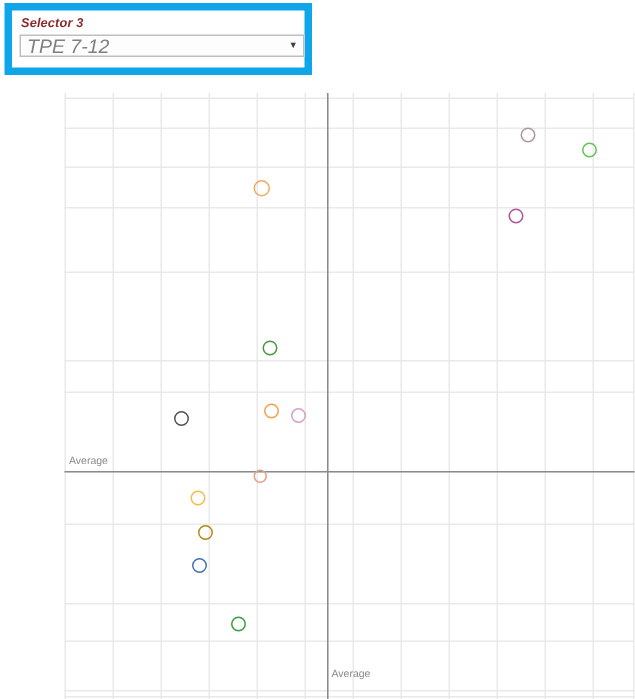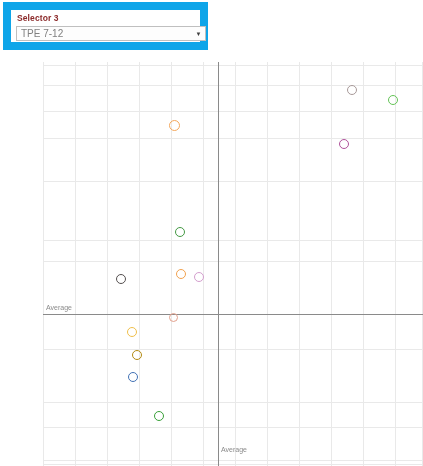--- a/index.html
+++ b/index.html
@@ -19,24 +19,25 @@
   .selector-row {
     position: absolute;
     top: 0;
     left: 0;
     width: 423px;
     height: 52px;
   }
   .selector-panel {
     position: absolute;
     top: 2px;
-    border: 8px solid #0ea5e9;
+    border: 5px solid #0ea5e9;
     background: #ffffff;
     box-sizing: border-box;
     height: 48px;
+    font-style: italic;
   }
   #selector-panel-3 { left: 3px;   width: 205px; }
   #selector-panel-4 { left: 211px; width: 209px; }
 
   .selector-label {
     position: absolute;
     top: 3px;
     left: 6px;
     font-size: 8.5px;
     font-weight: bold;
@@ -52,21 +53,21 @@
     background: #fdfdfd;
     box-sizing: border-box;
     display: flex;
     align-items: center;
   }
   #selector-panel-3 .selector-combo { width: 190px; }
   #selector-panel-4 .selector-combo { width: 194px; }
 
   .selector-value {
     flex: 1 1 auto;
-    font-size: 10px;
+    font-size: 13px;
     color: #808080;
     padding-left: 4px;
     white-space: nowrap;
     overflow: hidden;
   }
   .combo-arrow {
     width: 13px;
     height: 13px;
     display: flex;
     align-items: center;

